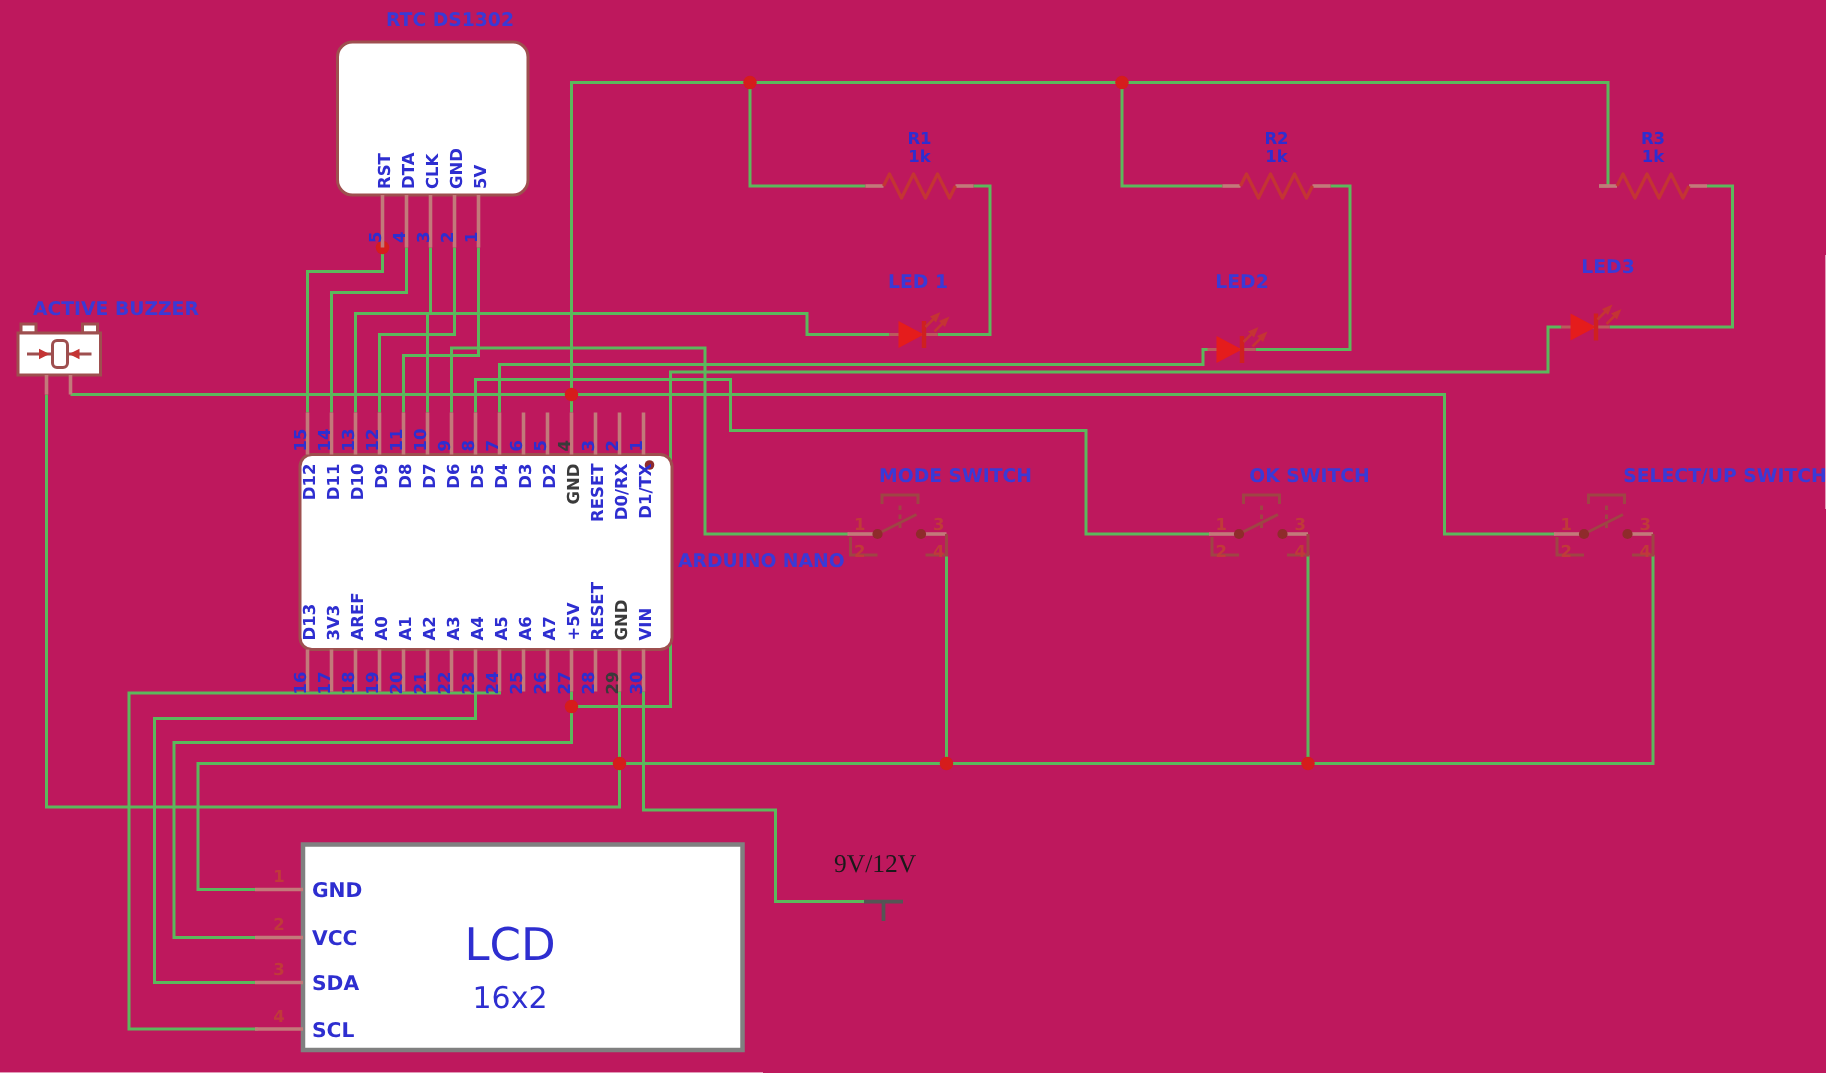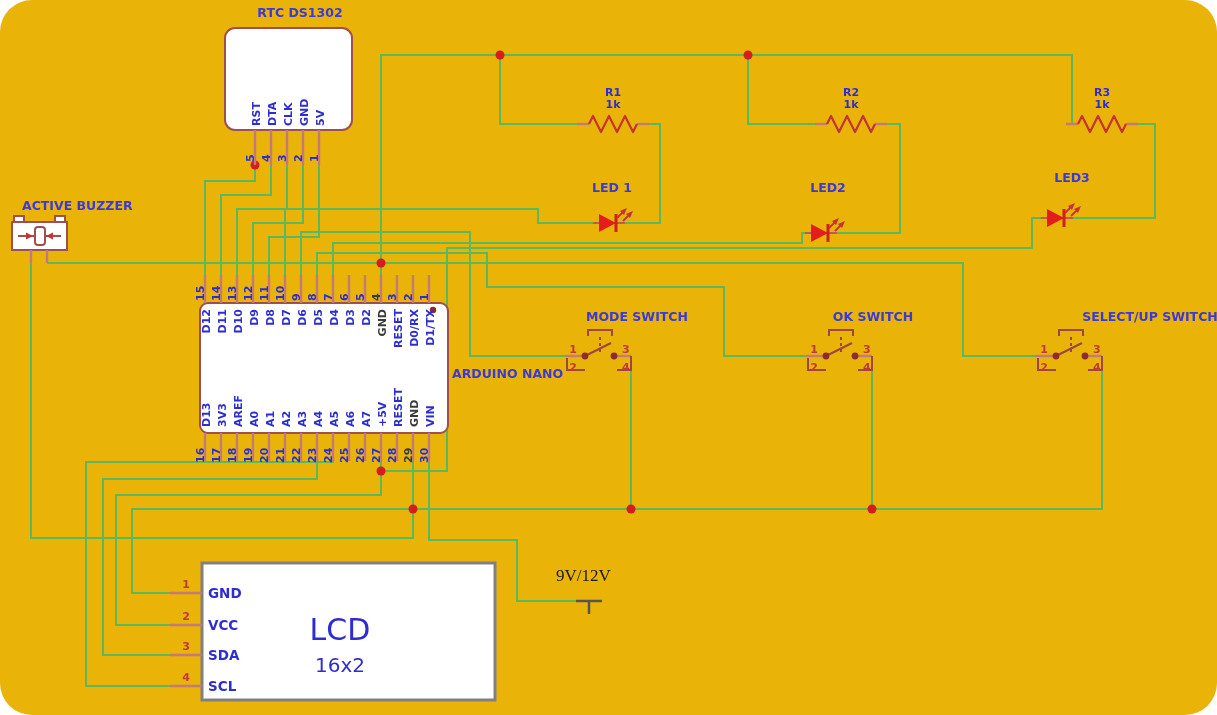--- a/index.html
+++ b/index.html
@@ -1,16 +1,16 @@
 <!DOCTYPE html>
 <html><head>
 <meta charset="utf-8">
 <style>
   html,body{margin:0;padding:0;background:#ffffff;}
-  .page{width:1217px;height:715px;position:relative;background:#eab308;overflow:hidden;border-radius:32px;}
+  .page{width:1217px;height:715px;position:relative;background:#be185d;overflow:hidden;}
   svg{display:block;}
   svg text{font-family:"DejaVu Sans","Liberation Sans",sans-serif;}
   .wire{stroke:#5cb85c;stroke-width:2;fill:none;}
   .stub{stroke:#c27a7a;stroke-width:2.4;fill:none;}
   .comp{stroke:#9e4f4f;stroke-width:2;fill:#ffffff;}
   .compline{stroke:#9e4f4f;stroke-width:2;fill:none;}
   .res{stroke:#c43434;stroke-width:2.2;fill:none;stroke-linejoin:round;}
   .sw{stroke:#9e4545;stroke-width:2;fill:none;}
   .ledfill{fill:#e51c1c;stroke:none;}
   .ledbar{stroke:#cf2020;stroke-width:3;}

